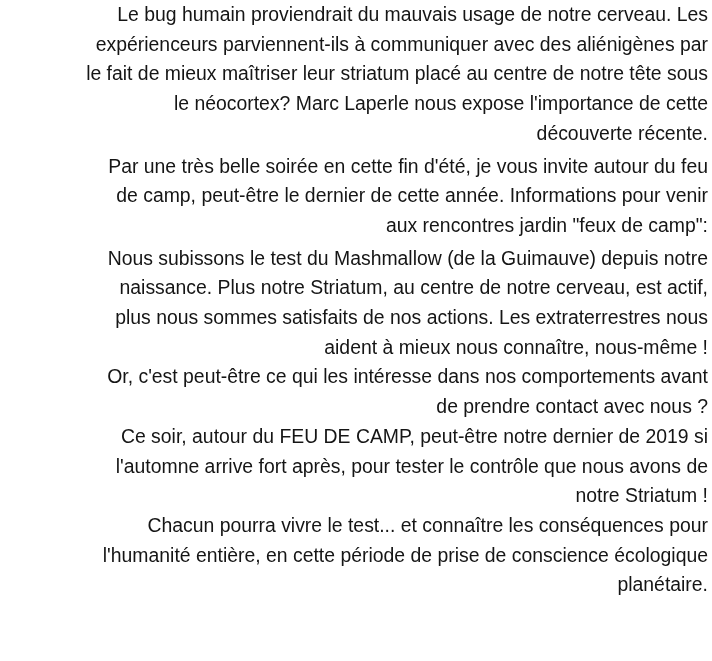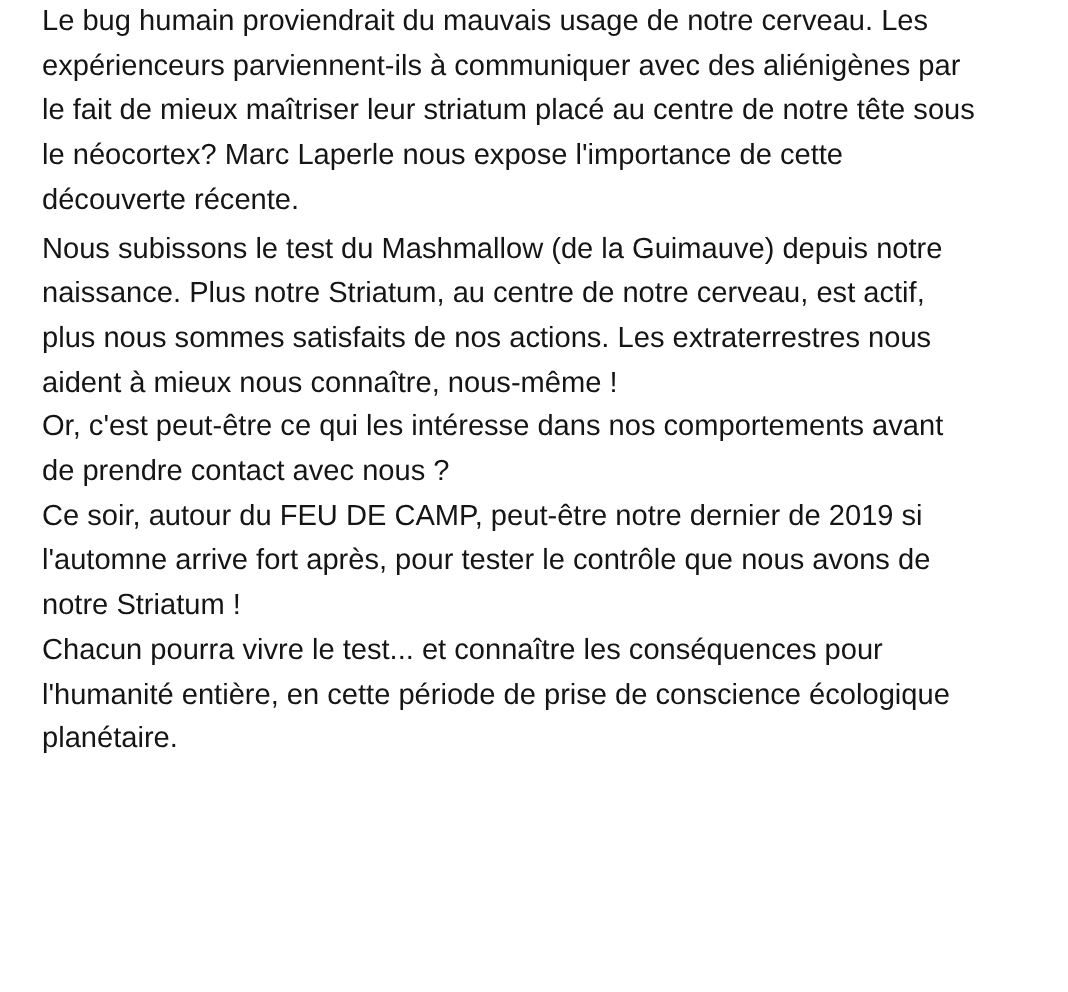--- a/index.html
+++ b/index.html
@@ -16,31 +16,35 @@
       line-height: 29.7px;
       color: #151515;
       -webkit-font-smoothing: antialiased;
     }
     main.article-body {
       padding: 0 4px 0 28px;
     }
     p.para {
       margin: 0 0 3px 0;
       white-space: pre-line; 
+      text-align: right;
     }
   </style>
 </head>
 <body style="background: rgb(255, 255, 255); color: rgb(21, 21, 21);">
 
 <main class="article-body">
   <p class="para">Le bug humain proviendrait du mauvais usage de notre cerveau. Les
 expérienceurs parviennent-ils à communiquer avec des aliénigènes par
 le fait de mieux maîtriser leur striatum placé au centre de notre tête sous
 le néocortex? Marc Laperle nous expose l'importance de cette
 découverte récente.</p>
+  <p class="para">Par une très belle soirée en cette fin d'été, je vous invite autour du feu
+de camp, peut-être le dernier de cette année. Informations pour venir
+aux rencontres jardin "feux de camp":</p>
   <p class="para">Nous subissons le test du Mashmallow (de la Guimauve) depuis notre
 naissance. Plus notre Striatum, au centre de notre cerveau, est actif,
 plus nous sommes satisfaits de nos actions. Les extraterrestres nous
 aident à mieux nous connaître, nous-même !
 Or, c'est peut-être ce qui les intéresse dans nos comportements avant
 de prendre contact avec nous ?
 Ce soir, autour du FEU DE CAMP, peut-être notre dernier de 2019 si
 l'automne arrive fort après, pour tester le contrôle que nous avons de
 notre Striatum !
 Chacun pourra vivre le test... et connaître les conséquences pour

